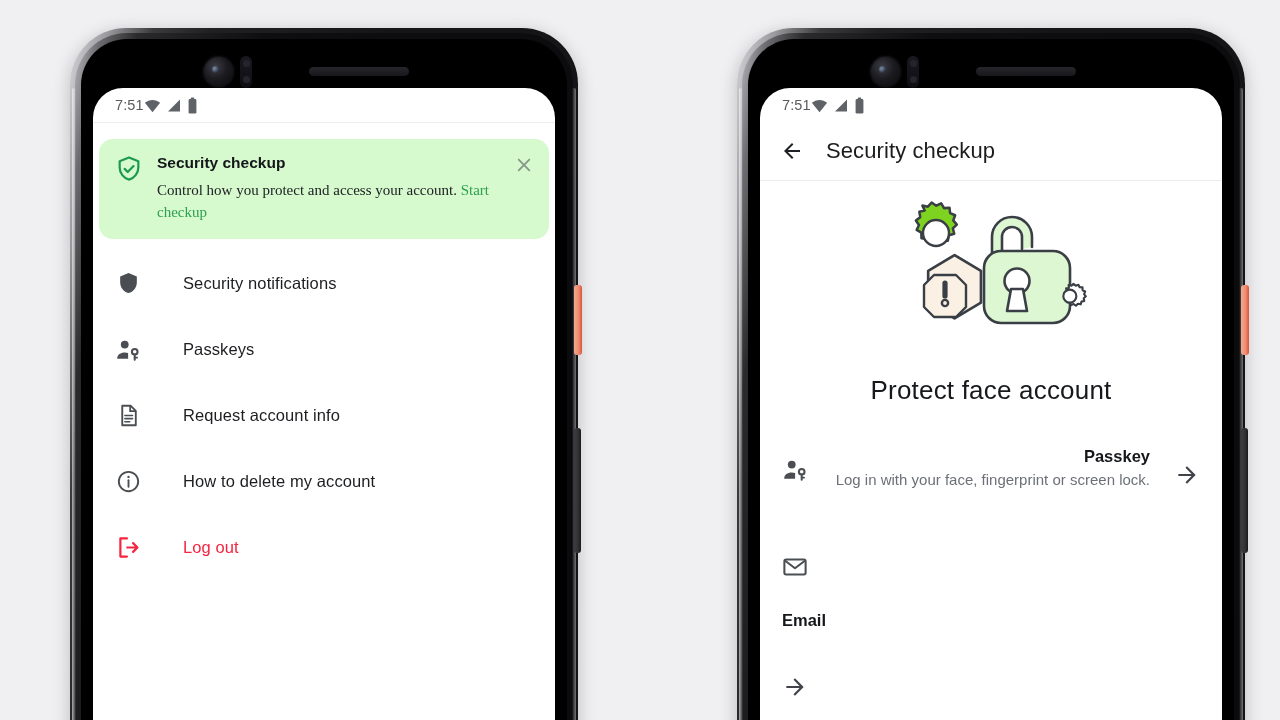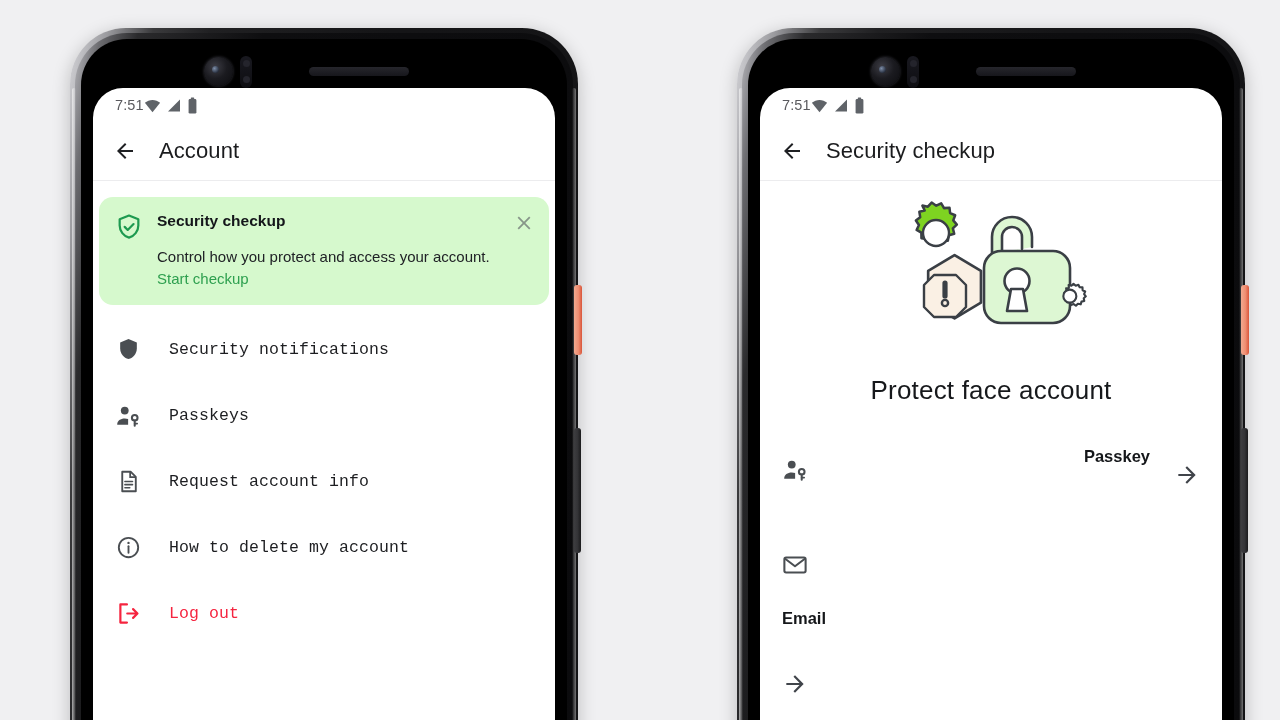--- a/index.html
+++ b/index.html
@@ -104,31 +104,31 @@
   .banner{
     margin:16px 6px 4px 6px;
     background:#d6f9cd;
     border-radius:14px;
     padding:14px 14px 16px 16px;
     display:flex;gap:14px;align-items:flex-start;
     position:relative;
   }
   .banner-body{flex:1;min-width:0;}
   .banner-title{font-size:15.5px;font-weight:bold;color:#14161a;line-height:1.25;}
-  .banner-text{font-size:15px;color:#202226;line-height:1.42;margin-top:16px;}
+  .banner-text{font-size:15px;color:#202226;line-height:1.42;margin-top:8px;font-family:Liberation Serif, serif;}
   .banner-link{color:#2ea04f;}
   .banner-close{
     width:22px;height:22px;flex:0 0 22px;margin-top:1px;opacity:.65;cursor:pointer;
   }
 
   
   .rows{padding:8px 0 0 0;}
   .row{
-    display:flex;align-items:center;gap:28px;
-    padding:0 22px;height:66px;box-sizing:border-box;cursor:pointer;font-family:Liberation Mono, monospace;
+    display:flex;align-items:center;gap:42px;
+    padding:0 22px;height:66px;box-sizing:border-box;cursor:pointer;
   }
   .row-icon{width:26px;height:26px;flex:0 0 26px;display:flex;align-items:center;justify-content:center;}
   .row-label{font-size:16.5px;color:#1d1e21;letter-spacing:.1px;}
   .row.danger .row-label{color:#f5243f;}
 
   
   .hero{padding-top:8px;text-align:center;}
   .hero-art{height:180px;display:flex;align-items:center;justify-content:center;}
   .hero-title{font-size:26px;color:#16181b;margin-top:6px;letter-spacing:.2px;}
   .hero-sub{
@@ -197,26 +197,20 @@
           <svg width="16" height="15" viewBox="0 0 20 20">
             <path d="M18 2v16H2L18 2z" fill="#5f6368"></path>
           </svg>
           <svg width="11" height="17" viewBox="0 0 12 20">
             <rect x="4" y="0.6" width="4" height="2.2" rx="0.7" fill="#5f6368"></rect>
             <rect x="1.4" y="2.4" width="9.2" height="17" rx="1.6" fill="#5f6368"></rect>
           </svg>
         </div>
       </div>
 
-      <div class="appbar">
-        <svg width="24" height="24" viewBox="0 0 24 24" style="cursor:pointer">
-          <path d="M20 11H7.8l5.6-5.6L12 4l-8 8 8 8 1.4-1.4L7.8 13H20v-2z" fill="#1f2023"></path>
-        </svg>
-        <div class="appbar-title">Account</div>
-      </div>
       <div class="divider"></div>
 
       <div class="banner">
         <svg width="28" height="28" viewBox="0 0 24 24" style="flex:0 0 28px;margin-top:2px">
           <path d="M12 2.2 4 5.4v5.3c0 4.8 3.4 9.3 8 10.4 4.6-1.1 8-5.6 8-10.4V5.4l-8-3.2z" fill="none" stroke="#1e9a50" stroke-width="1.9" stroke-linejoin="round"></path>
           <path d="M8.3 11.9l2.6 2.6 5-5" fill="none" stroke="#1e9a50" stroke-width="1.9" stroke-linecap="round" stroke-linejoin="round"></path>
         </svg>
         <div class="banner-body">
           <div class="banner-title">Security checkup</div>
           <div class="banner-text">
@@ -366,20 +360,21 @@
           <svg width="26" height="26" viewBox="0 0 24 24">
             <circle cx="9" cy="7" r="3.6" fill="#4a4e52"></circle>
             <path d="M2 20c0-3.6 3.1-5.6 7-5.6 1.1 0 2.2.16 3.1.47V20H2z" fill="#4a4e52"></path>
             <circle cx="18.2" cy="13.6" r="2.6" fill="none" stroke="#4a4e52" stroke-width="1.9"></circle>
             <path d="M18.2 16.2V21" stroke="#4a4e52" stroke-width="1.9" stroke-linecap="round"></path>
             <path d="M18.2 19h2.2" stroke="#4a4e52" stroke-width="1.7" stroke-linecap="round"></path>
           </svg>
         </span>
         <div class="opt-body">
           <div class="opt-title">Passkey</div>
+          <div class="opt-desc">Log in with your face, fingerprint or screen lock.</div>
         </div>
         <svg class="opt-arrow" viewBox="0 0 24 24">
           <path d="M4 11h12.2l-5.6-5.6L12 4l8 8-8 8-1.4-1.4 5.6-5.6H4v-2z" fill="#40444a"></path>
         </svg>
       </div>
 
       <div class="optrow cut">
         <span class="row-icon" style="margin-top:12px">
           <svg width="26" height="26" viewBox="0 0 24 24">
             <rect x="2.2" y="5" width="19.6" height="14" rx="1.6" fill="none" stroke="#4a4e52" stroke-width="1.9"></rect>

